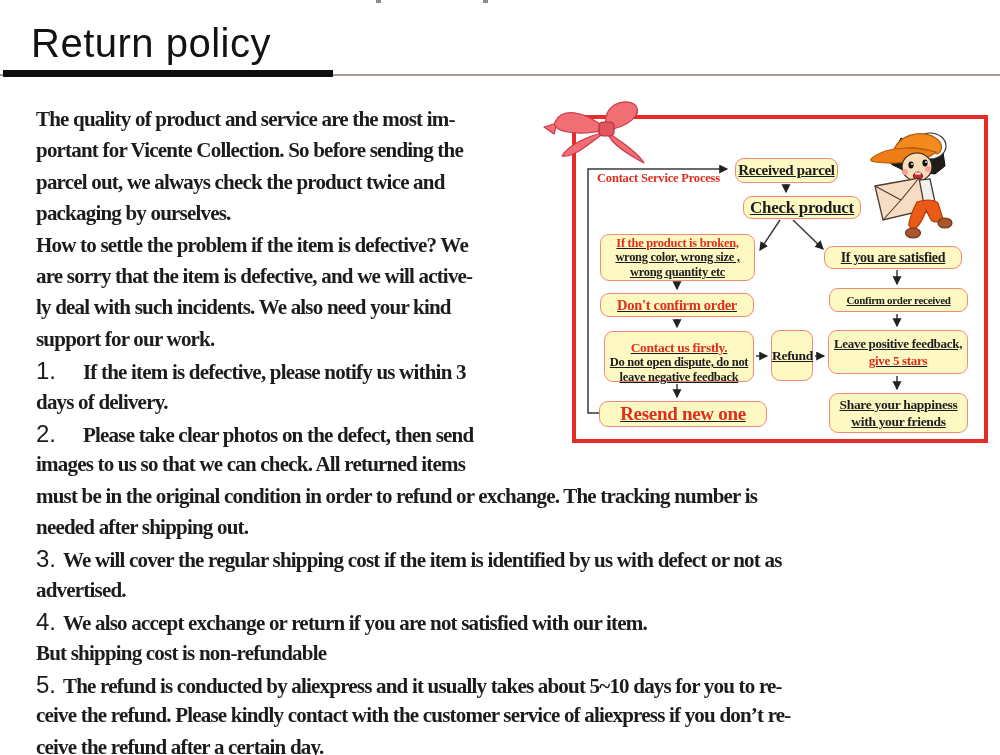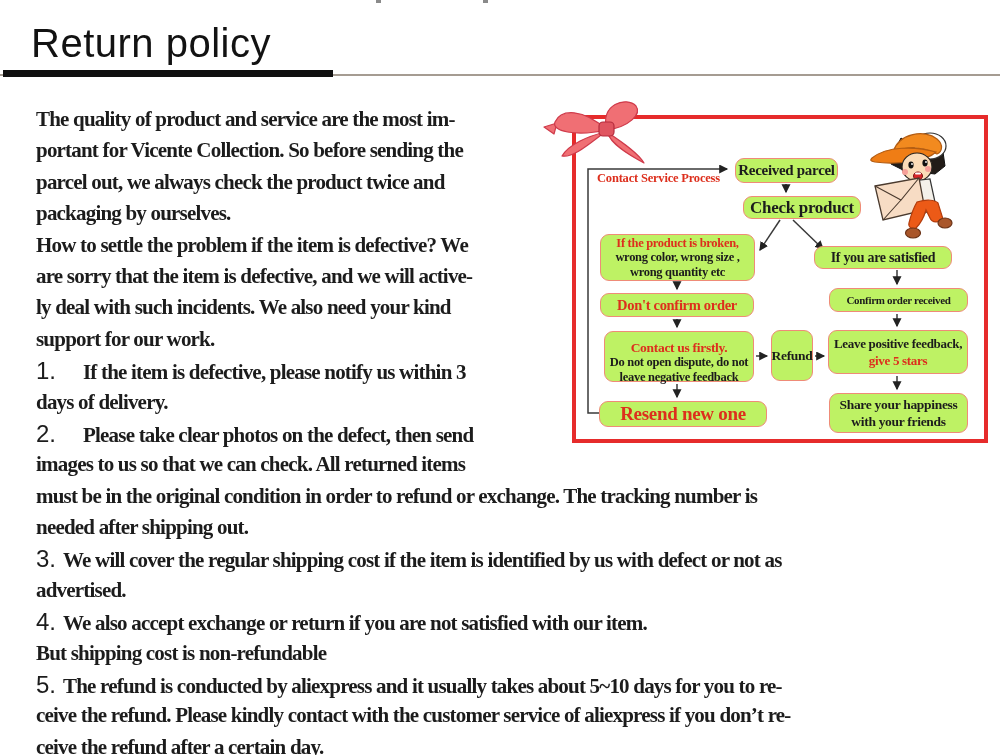--- a/index.html
+++ b/index.html
@@ -34,31 +34,31 @@
   .flow-frame {
     position:absolute; left:7px; top:15px; width:416px; height:328px;
     box-sizing:border-box; border:4px solid var(--frame,#e62b2b); background:transparent;
   }
   .flow-label {
     position:absolute; left:32px; top:71px; white-space:nowrap;
     font-weight:bold; font-size:12.5px; letter-spacing:-0.2px; color:var(--red,#dd2f1d);
   }
   .arrows { position:absolute; left:0; top:0; pointer-events:none; }
   .node {
-    position:absolute; box-sizing:border-box; background:#bef264;
+    position:absolute; box-sizing:border-box; background:#fef9c3;
     border:1.5px solid var(--boxborder,#ef8b78); border-radius:9px;
-    display:flex; flex-direction:column; align-items:center; justify-content:center;
+    display:flex; flex-direction:column; justify-content:center;
     font-family:"Liberation Serif", serif; font-weight:bold; text-align:center;
-    color:var(--ink,#1c1c1c); letter-spacing:-0.3px; white-space:nowrap;
+    color:var(--ink,#1c1c1c); letter-spacing:-0.3px; white-space:nowrap;text-decoration:underline;
   }
   .node .red { color:var(--red,#dd2f1d); }
   .n-received    { left:170px; top:58px;  width:103px; height:25px; font-size:15px; }
   .n-check       { left:178px; top:96px;  width:118px; height:23px; font-size:17px; }
   .n-broken      { left:35px;  top:134px; width:155px; height:47px; font-size:12.5px; line-height:14.5px; }
-  .n-satisfied   { left:249px; top:146px; width:138px; height:23px; font-size:14px; }
+  .n-satisfied   { left:259px; top:146px; width:138px; height:23px; font-size:14px; }
   .n-dontconfirm { left:35px;  top:193px; width:154px; height:24px; font-size:14.5px; }
   .n-confirm     { left:264px; top:188px; width:139px; height:24px; font-size:11px; }
   .n-contact     { left:39px;  top:231px; width:150px; height:51px; font-size:12.5px; line-height:15px; }
   .n-contact .red{ font-size:13.5px;margin-top:12px; }
   .n-refund      { left:206px; top:230px; width:42px;  height:51px; font-size:13.5px; }
   .n-leave       { left:263px; top:230px; width:140px; height:44px; font-size:13px; line-height:17px; }
   .n-resend      { left:34px;  top:301px; width:168px; height:26px; font-size:19px; }
   .n-share       { left:264px; top:293px; width:139px; height:40px; font-size:13.5px; line-height:17px; }
   .bow   { position:absolute; left:-22px; top:-4px; }
   .boy   { position:absolute; left:292px; top:22px; }

